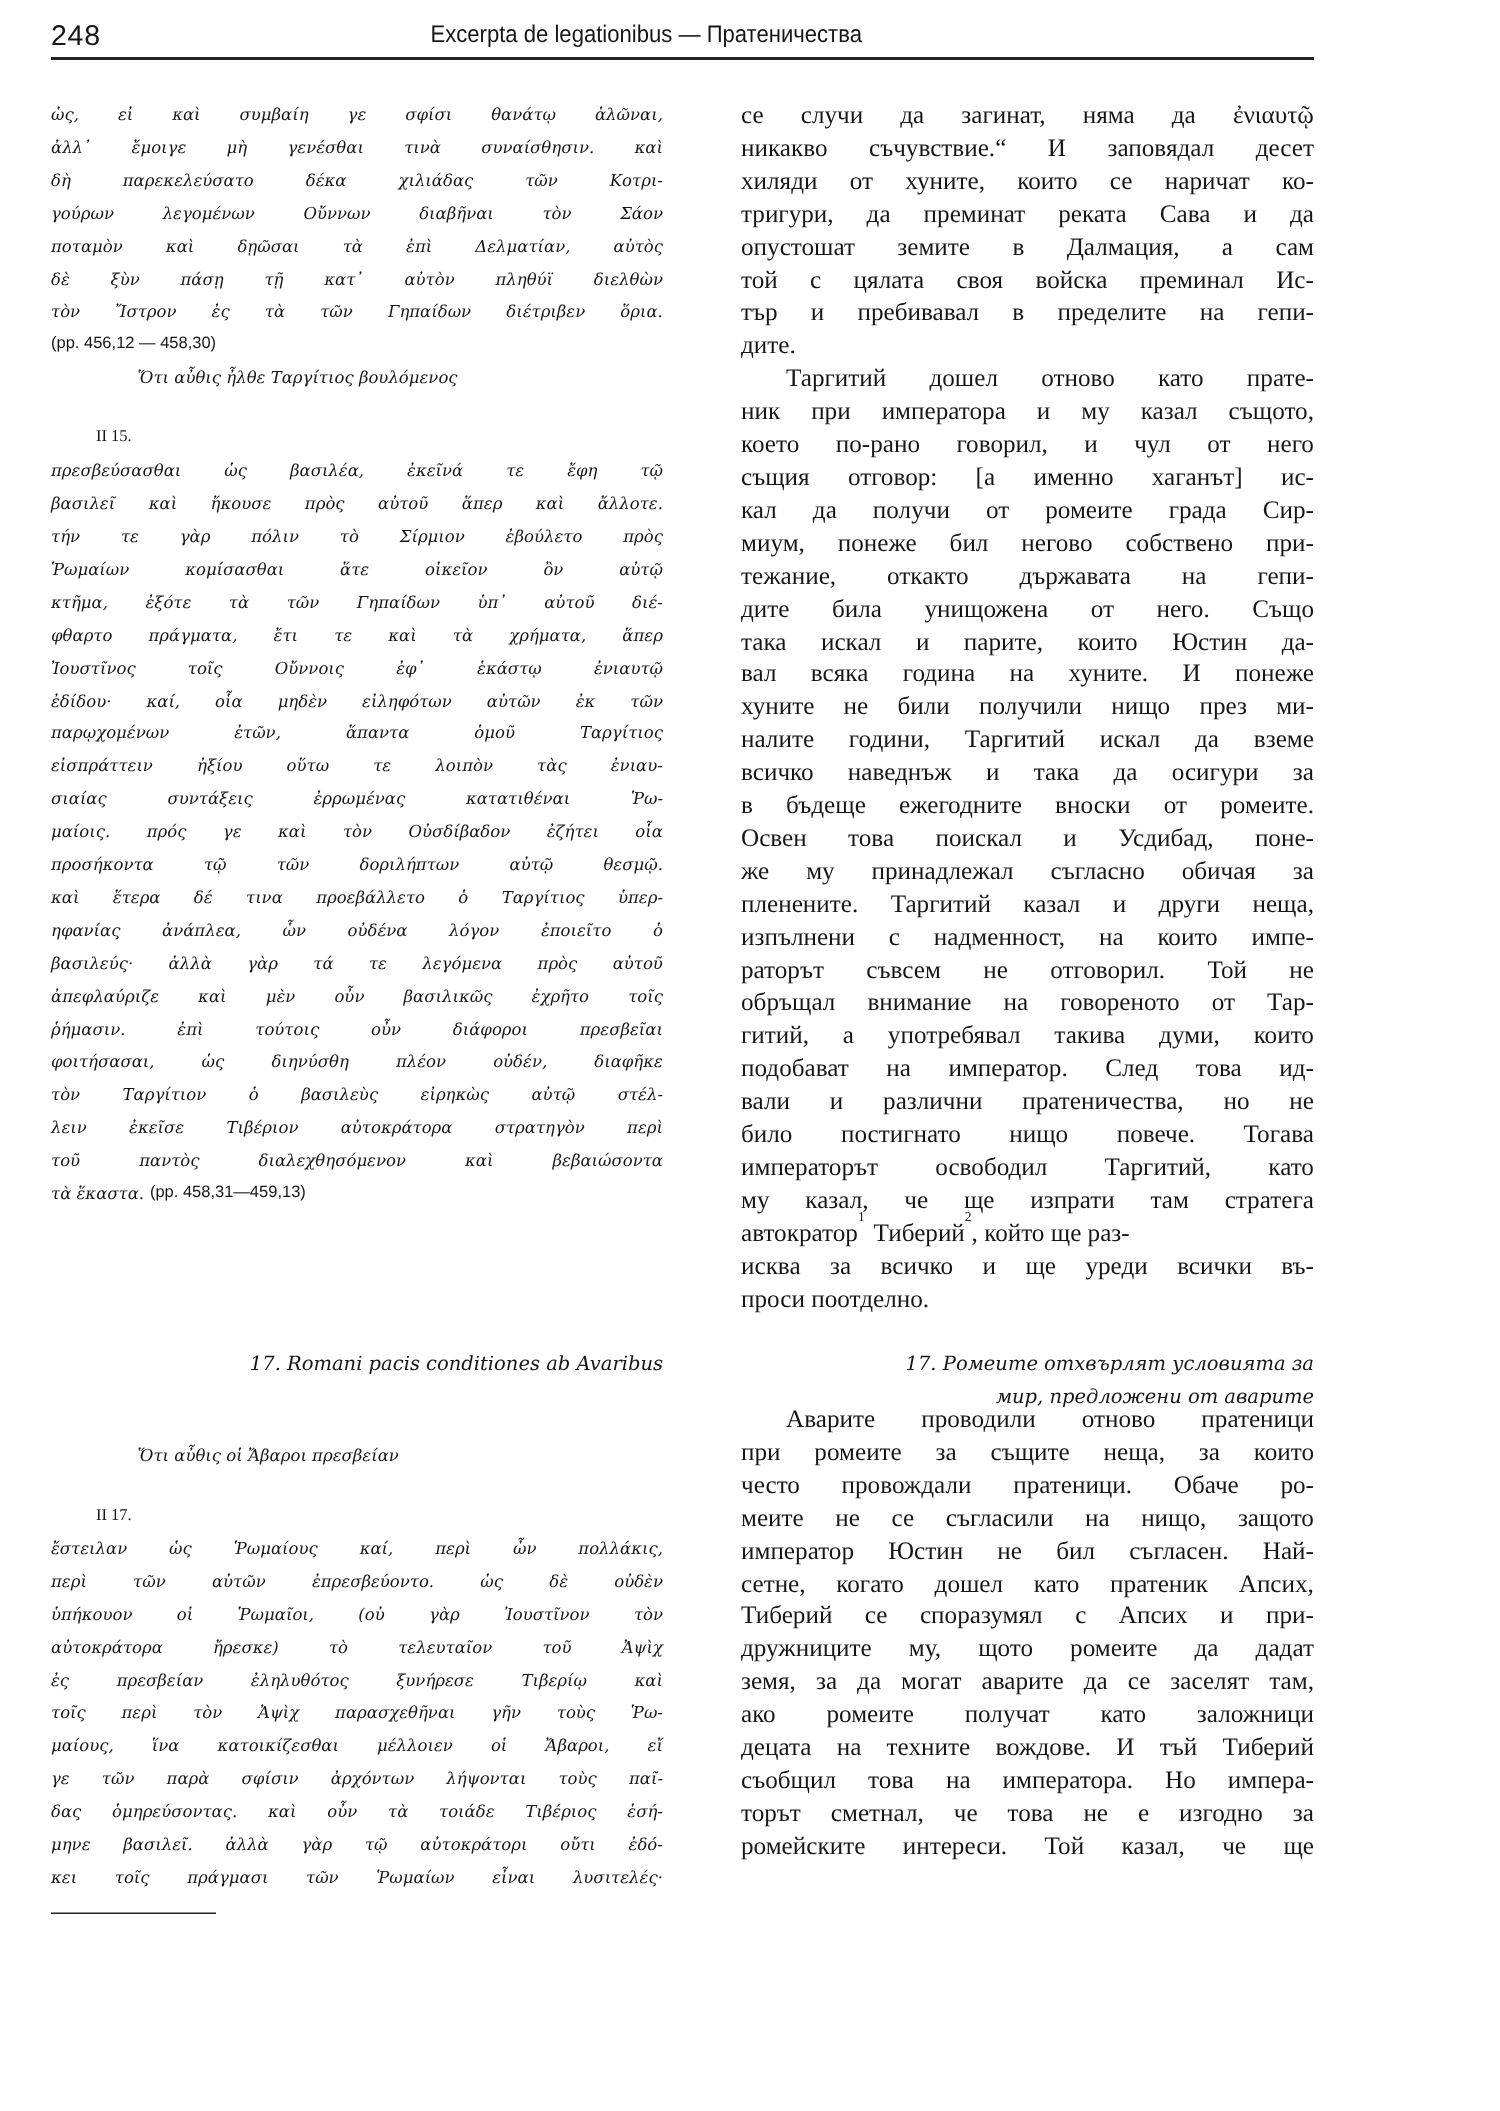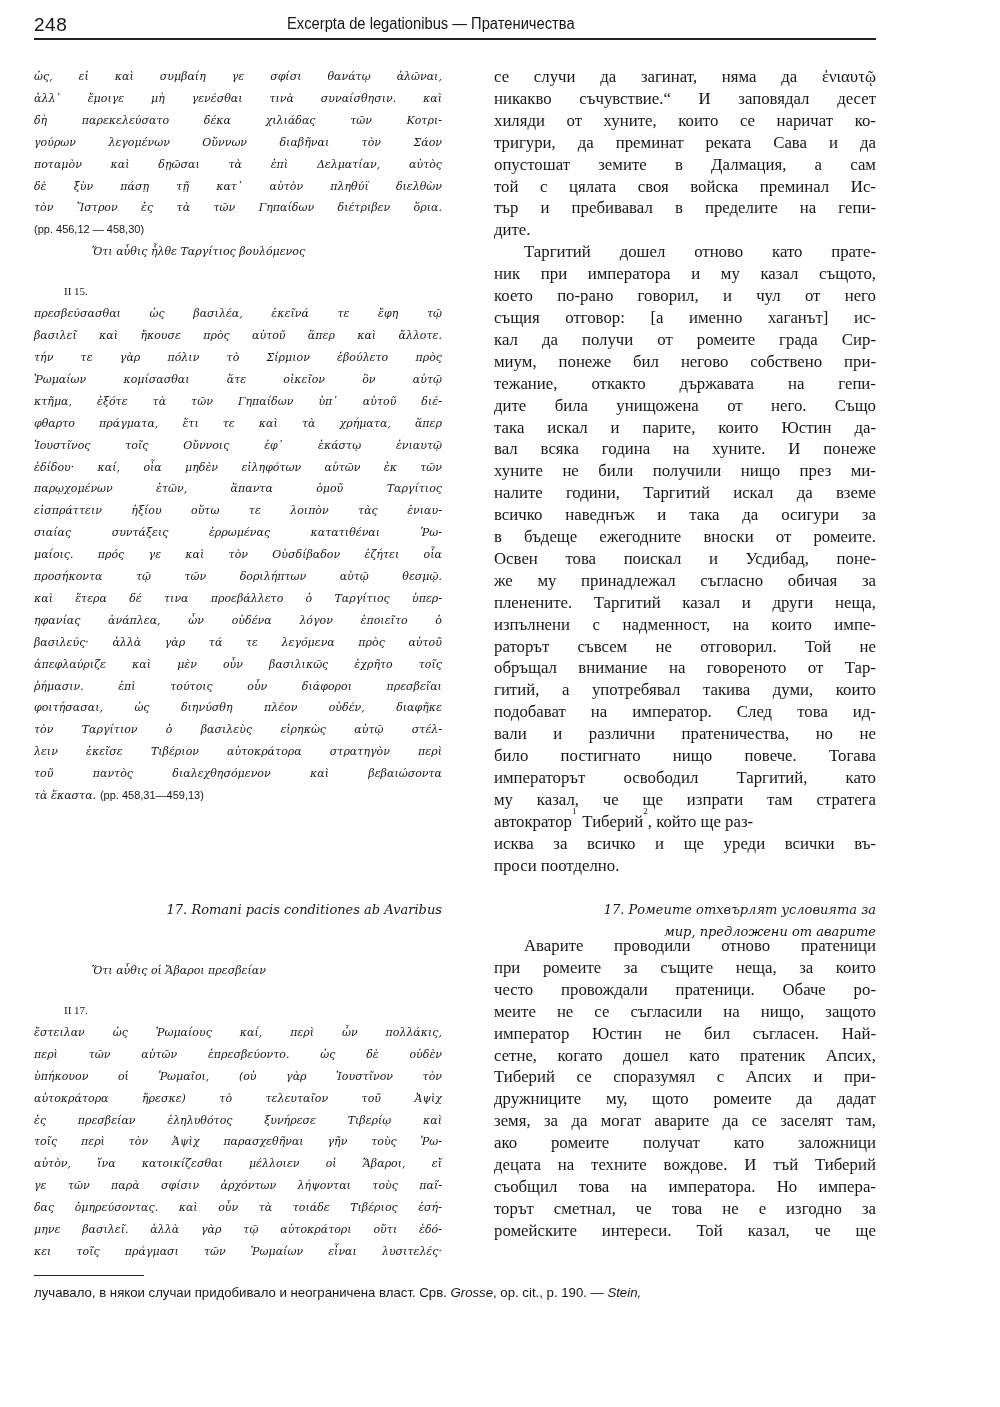--- a/index.html
+++ b/index.html
@@ -657,21 +657,21 @@
       <span>τοῖς</span>
       <span>περὶ</span>
       <span>τὸν</span>
       <span>Ἀψὶχ</span>
       <span>παρασχεθῆναι</span>
       <span>γῆν</span>
       <span>τοὺς</span>
       <span>Ῥω-</span>
     </div>
   <div class="line">
-      <span>αὐτὸν,</span>
+      <span>μαίους,</span>
       <span>ἵνα</span>
       <span>κατοικίζεσθαι</span>
       <span>μέλλοιεν</span>
       <span>οἱ</span>
       <span>Ἄβαροι,</span>
       <span>εἴ</span>
     </div>
   <div class="line">
       <span>γε</span>
       <span>τῶν</span>
@@ -828,16 +828,13 @@
       <span>интереси.</span>
       <span>Той</span>
       <span>казал,</span>
       <span>че</span>
       <span>ще</span>
     </div>
 </div>
 
 <div class="fn-rule"></div>
 <div class="footnotes">
-  <div class="fline">
-    <span>лучавало, в някои случаи придобивало и неограничена власт. Срв. </span><i>Grosse</i><span>, op. cit., p. 190. — </span><i>Stein,</i>
-  </div>
 </div>
 
 </body></html>

